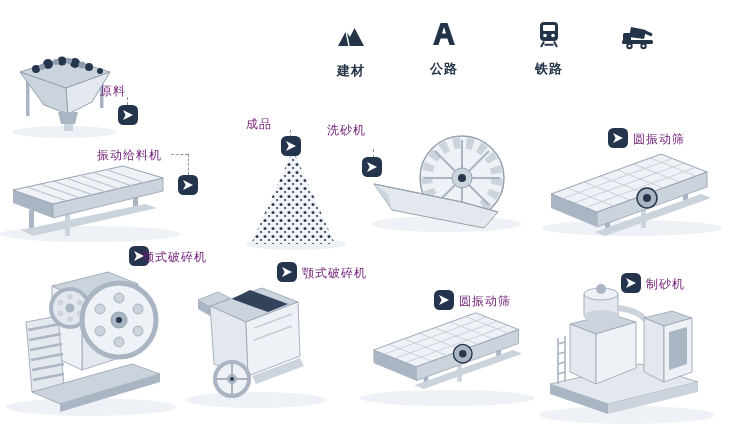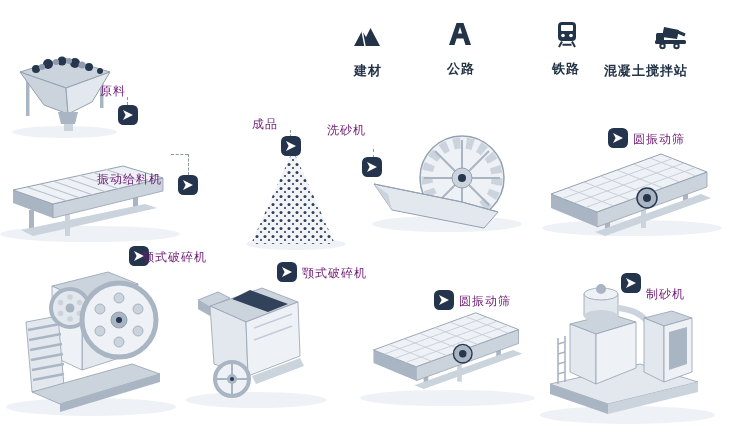--- a/index.html
+++ b/index.html
@@ -5,21 +5,21 @@
   * { margin:0; padding:0; box-sizing:border-box; }
   html,body { background:#ffffff; }
   body { font-family:"DejaVu Sans","Liberation Sans",sans-serif; }
   .canvas { position:relative; width:750px; height:435px; background:#ffffff; overflow:hidden; }
 
   .node-label { position:absolute; font-size:12px; font-weight:400; color:#701a75;
                 white-space:nowrap; letter-spacing:1px; }
   .badge { position:absolute; width:20px; height:20px; }
   .badge svg { display:block; }
 
-  .legend-item { position:absolute; display:flex; flex-direction:column; align-items:flex-end; }
+  .legend-item { position:absolute; display:flex; flex-direction:column; align-items:center; }
   .legend-item .icon { height:30px; display:flex; align-items:flex-end; justify-content:center; }
   .legend-label { margin-top:12px; font-size:13px; font-weight:600; color:#243447; letter-spacing:1px; white-space:nowrap; }
 
   .illus { position:absolute; }
   .shadow { position:absolute; background:#eef1f5; border-radius:50%; }
   .dash-v { position:absolute; width:0; border-left:1px dashed #8a97a6; }
   .dash-h { position:absolute; height:0; border-top:1px dashed #8a97a6; }
 </style>
 </head>
 <body>
@@ -73,21 +73,20 @@
           <path d="M10,3 L25,6 L23,15 L8,13 Z" fill="#233449"></path>
           <rect x="2" y="9" width="8" height="9" rx="1.5" fill="#233449"></rect>
           <rect x="1" y="16" width="31" height="4" rx="1.5" fill="#233449"></rect>
           <path d="M24,8 L31,11" stroke="#233449" stroke-width="3"></path>
           <circle cx="8.5" cy="22" r="3.2" fill="#233449"></circle>
             <circle cx="8.5" cy="22" r="1.2" fill="#ffffff"></circle>
           <circle cx="22.5" cy="22" r="3.2" fill="#233449"></circle>
             <circle cx="22.5" cy="22" r="1.2" fill="#ffffff"></circle>
         </svg>
       </span>
-      <span class="legend-label">混凝土搅拌站</span>
     </div>
   </div>
 
   <svg class="illus" style="left:12px; top:50px;" width="105" height="85" viewBox="0 0 105 85">
     <rect x="14" y="26" width="3.5" height="40" fill="#a9b5c3"></rect>
     <rect x="88" y="24" width="3.5" height="34" fill="#a9b5c3"></rect>
     <polygon points="8,22 52,8 98,22 54,38" fill="#cbd3dd" stroke="#94a1b0" stroke-width="1"></polygon>
     <g fill="#26374d">
       <circle cx="24" cy="19" r="4"></circle>
         <circle cx="36" cy="14" r="5"></circle>
@@ -292,31 +291,31 @@
     <span class="node-label" style="left:100px; top:83px;">原料</span>
     <span class="badge" style="left:118px; top:105px;">
       <svg viewBox="0 0 20 20" width="20" height="20">
           <rect width="20" height="20" rx="5.5" fill="#24344d"></rect>
           <path d="M5,15 L15,10 L5,5 L7.6,10 Z" fill="#ffffff"></path>
         </svg>
     </span>
   </div>
 
   <div>
-    <span class="node-label" style="left:97px; top:147px;margin-top:24px;">振动给料机</span>
+    <span class="node-label" style="left:97px; top:147px;">振动给料机</span>
     <span class="badge" style="left:178px; top:175px;">
       <svg viewBox="0 0 20 20" width="20" height="20">
           <rect width="20" height="20" rx="5.5" fill="#24344d"></rect>
           <path d="M5,15 L15,10 L5,5 L7.6,10 Z" fill="#ffffff"></path>
         </svg>
     </span>
   </div>
 
   <div>
-    <span class="node-label" style="left:252px; top:116px;">成品</span>
+    <span class="node-label" style="left:246px; top:116px;">成品</span>
     <span class="badge" style="left:281px; top:136px;">
       <svg viewBox="0 0 20 20" width="20" height="20">
           <rect width="20" height="20" rx="5.5" fill="#24344d"></rect>
           <path d="M5,15 L15,10 L5,5 L7.6,10 Z" fill="#ffffff"></path>
         </svg>
     </span>
   </div>
 
   <div>
     <span class="node-label" style="left:327px; top:122px;">洗砂机</span>
@@ -368,16 +367,16 @@
     <span class="node-label" style="left:459px; top:293px;">圆振动筛</span>
   </div>
 
   <div>
     <span class="badge" style="left:621px; top:273px;">
       <svg viewBox="0 0 20 20" width="20" height="20">
           <rect width="20" height="20" rx="5.5" fill="#24344d"></rect>
           <path d="M5,15 L15,10 L5,5 L7.6,10 Z" fill="#ffffff"></path>
         </svg>
     </span>
-    <span class="node-label" style="left:646px; top:276px;margin-top:10px;">制砂机</span>
+    <span class="node-label" style="left:646px; top:276px;">制砂机</span>
   </div>
 
 </div>
 
 </body></html>

